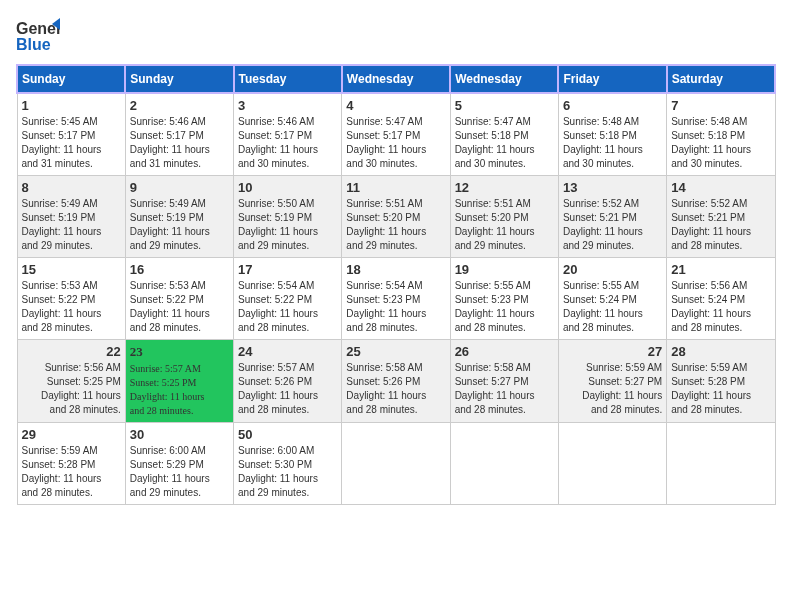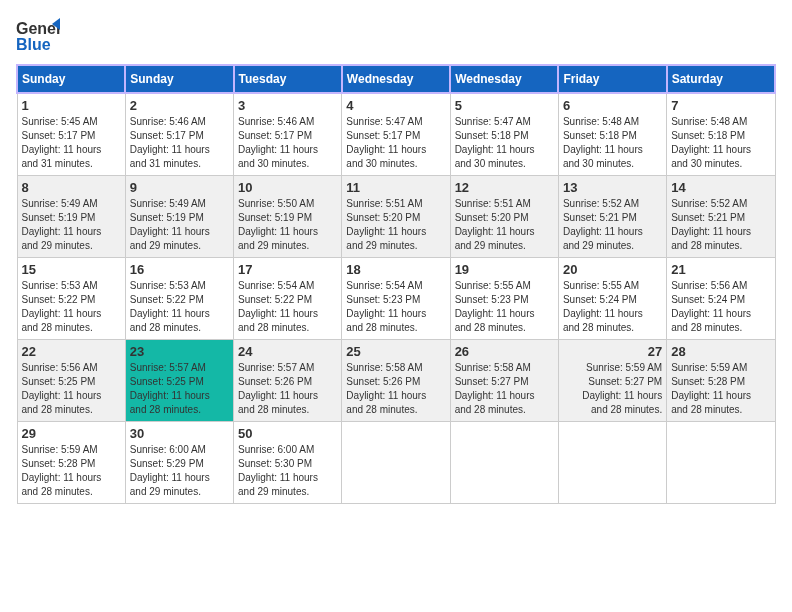--- a/index.html
+++ b/index.html
@@ -296,30 +296,30 @@
         <span class="day-number">21</span>
         <div class="day-info">
           <span>Sunrise: 5:56 AM</span><br>
           <span>Sunset: 5:24 PM</span><br>
           <span>Daylight: 11 hours</span><br>
           <span>and 28 minutes.</span>
         </div>
       </td>
       </tr>
       <tr>
-        <td style="background: rgb(240, 240, 240);">
+        <td style="background: rgb(240, 240, 240); text-align: right;">
         <span class="day-number">22</span>
         <div class="day-info">
           <span>Sunrise: 5:56 AM</span><br>
           <span>Sunset: 5:25 PM</span><br>
           <span>Daylight: 11 hours</span><br>
           <span>and 28 minutes.</span>
         </div>
       </td>
-        <td style="background: #14b8a6;">
+        <td style="background: #22c55e; font-family: Liberation Serif, serif;">
         <span class="day-number">23</span>
         <div class="day-info">
           <span>Sunrise: 5:57 AM</span><br>
           <span>Sunset: 5:25 PM</span><br>
           <span>Daylight: 11 hours</span><br>
           <span>and 28 minutes.</span>
         </div>
       </td>
         <td style="background: rgb(240, 240, 240);">
         <span class="day-number">24</span>

